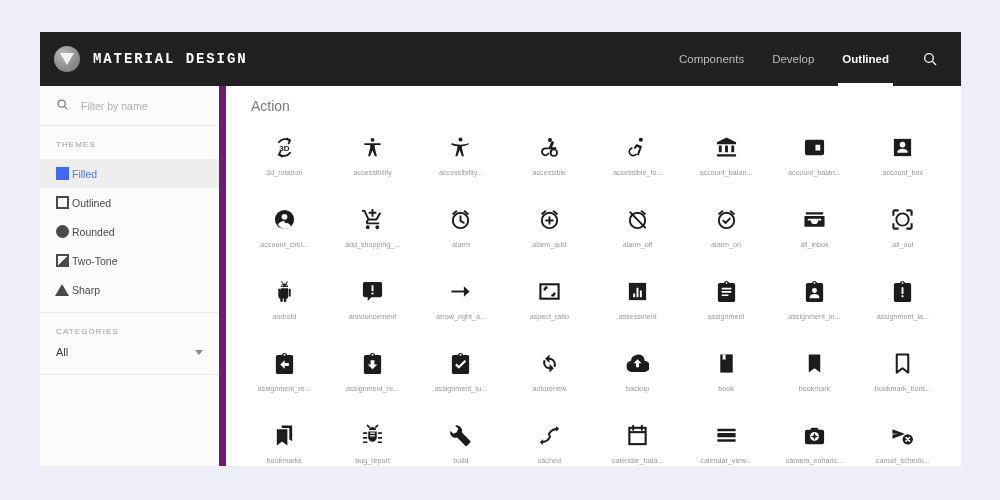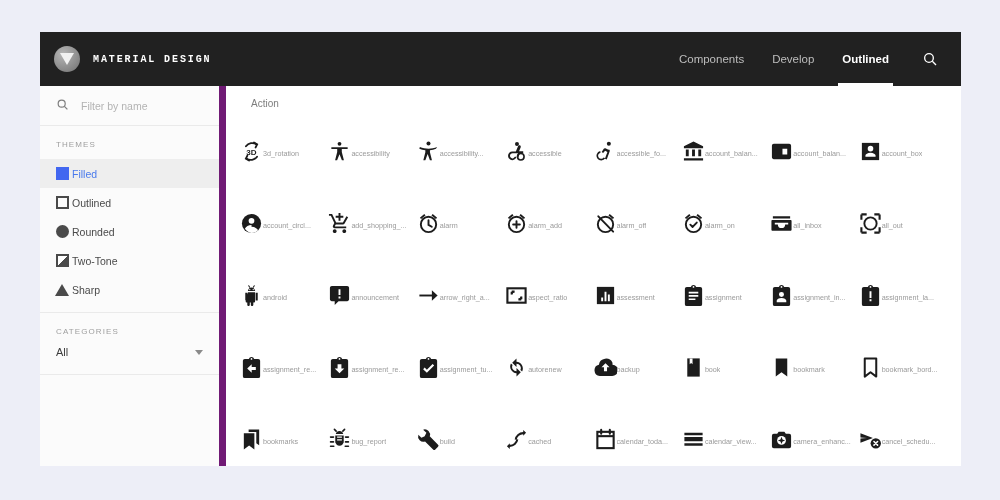--- a/index.html
+++ b/index.html
@@ -32,21 +32,21 @@
     background: radial-gradient(circle at 35% 30%, #b6b6b6 0%, #8d8d8d 60%, #6f6f6f 100%);
     display: flex; align-items: center; justify-content: center;
   }
   .logo .tri {
     width: 0; height: 0;
     border-left: 7px solid transparent;
     border-right: 7px solid transparent;
     border-top: 12px solid #f2f2f2;
   }
   .brand {
-    color: #ffffff; font-size: 10px;
+    color: #ffffff; font-size: 14px;
     letter-spacing: 1.9px; font-weight: 700;
     font-family: "Liberation Mono", monospace;
     white-space: nowrap;
   }
   .nav {
     margin-left: auto; display: flex; align-items: center;
     height: 100%; gap: 0;
   }
   .nav-item {
     color: #bdbdbd; font-size: 11.5px;
@@ -126,31 +126,31 @@
     width: 0; height: 0;
     border-left: 4px solid transparent;
     border-right: 4px solid transparent;
     border-top: 5px solid #8a8a8a;
   }
   .sidebar-filler { flex: 1; background: #fbfbfb; }
 
   
   .main { flex: 1; background: #ffffff; padding: 12px 0 0 0; overflow: hidden; position: relative; }
   .cat-header {
-    font-size: 10px; color: #7d7d7d;
+    font-size: 14px; color: #7d7d7d;
     padding: 0 18px 10px 25px;
   }
   .grid {
     display: grid;
     grid-template-columns: repeat(8, 1fr);
     row-gap: 14px;
     padding: 0 14px;
   }
   .cell {
-    display: flex; flex-direction: row;
+    display: flex; flex-direction: column;
     align-items: center; justify-content: flex-start;
     cursor: pointer; padding-top: 6px; height: 58px;
   }
   .glyph {
     height: 34px; display: flex; align-items: center; justify-content: center;
     color: #1c1c1c;
   }
   .glyph svg { display: block; }
   .cell-label {
     margin-top: 4px; font-size: 7.2px; color: #9a9a9a;

